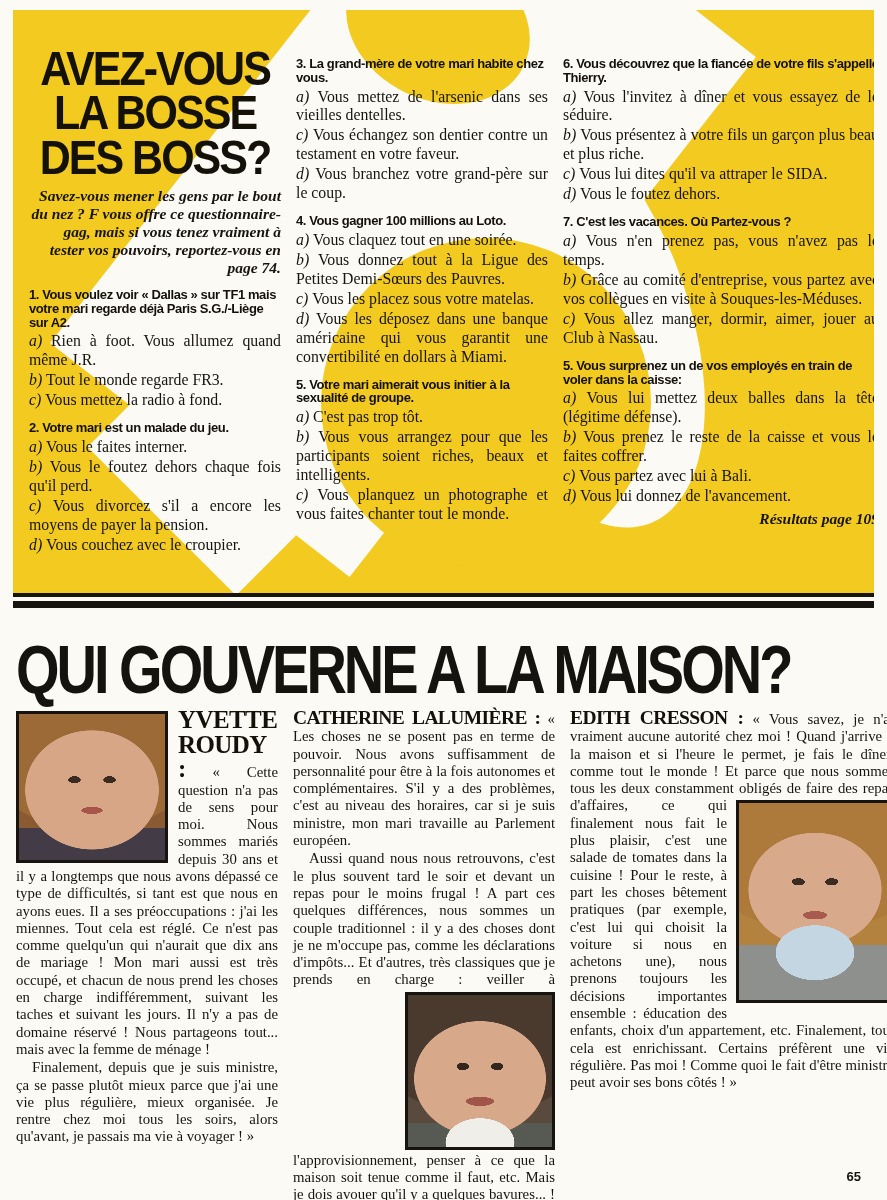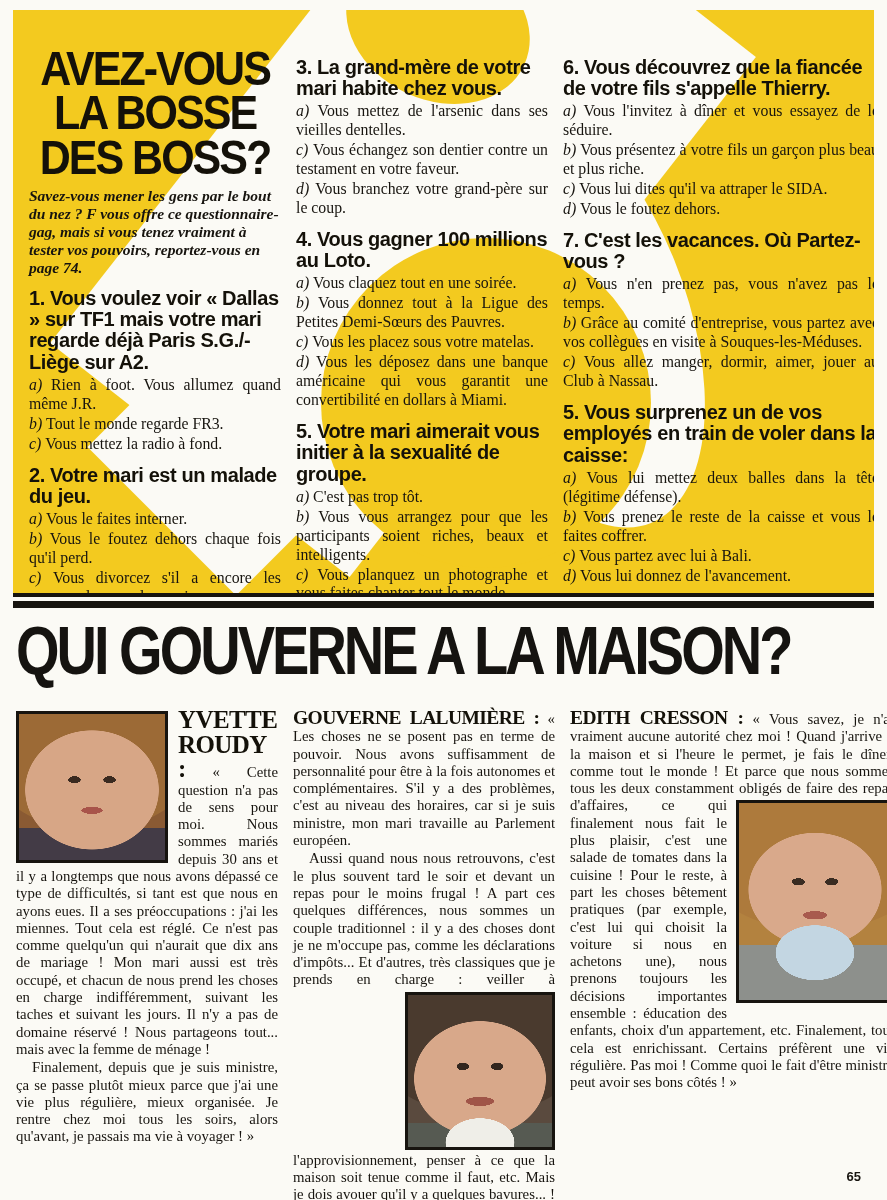--- a/index.html
+++ b/index.html
@@ -31,35 +31,35 @@
   .qcol{flex:0 0 252px;width:252px;}
   .qcol.wide{flex:0 0 316px;width:316px;}
   .quiz-title{
     margin:0 0 16px 0;text-align:center;
     font-family:"Liberation Sans",sans-serif;font-weight:700;
     font-size:43px;line-height:.94;letter-spacing:-2px;
     transform:scale(1,1.1);transform-origin:center top;color:#141109;
   }
   .quiz-intro{
     margin:20px 0 0 0;font-style:italic;font-weight:700;
-    font-size:15.5px;line-height:1.16;text-align:left;
+    font-size:15.5px;line-height:1.16;text-align:right;
   }
   .question{margin-top:11px;}
   .q-title{
     margin:0 0 3px 0;font-family:"Liberation Sans",sans-serif;
-    font-weight:700;font-size:20px;line-height:1.06;letter-spacing:-0.4px;color:#141109;
+    font-weight:700;font-size:13px;line-height:1.06;letter-spacing:-0.4px;color:#141109;
   }
   .option{margin:1px 0;font-size:15.8px;line-height:1.2;text-align:justify;}
   .opt-letter{font-style:italic;}
   .results-note{
     margin:4px 0 0 0;text-align:right;font-style:italic;font-weight:700;font-size:15.5px;
   }
   .black-bar{position:absolute;left:13px;top:601px;width:861px;height:7px;background:var(--ink);}
   
-  .headline-wrap{position:absolute;left:16px;top:618px;width:858px;height:84px;display:flex;align-items:flex-start;overflow:visible;}
+  .headline-wrap{position:absolute;left:16px;top:618px;width:858px;height:84px;display:flex;align-items:flex-end;overflow:visible;}
   .headline{
     font-family:"Liberation Sans",sans-serif;font-weight:700;font-size:56px;
     letter-spacing:-3px;white-space:nowrap;color:#151310;
     transform:scale(1.0,1.22);transform-origin:left center;display:inline-block;
   }
   .article-cols{
     position:absolute;left:16px;top:708px;width:858px;bottom:28px;
     display:flex;gap:15px;
   }
   .acol{flex:0 0 262px;width:262px;}
@@ -206,21 +206,21 @@
       <span class="portrait p-yvette"></span>
       <p class="itext">
         <span class="iname iname-big"><span>YVETTE</span><br><span>ROUDY :</span></span>
         <span>« Cette question n'a pas de sens pour moi. Nous sommes mariés depuis 30 ans et il y a longtemps que nous avons dépassé ce type de difficultés, si tant est que nous en ayons eues. Il a ses préoccupations : j'ai les miennes. Tout cela est réglé. Ce n'est pas comme quelqu'un qui n'aurait que dix ans de mariage ! Mon mari aussi est très occupé, et chacun de nous prend les choses en charge indifféremment, suivant les taches et suivant les jours. Il n'y a pas de domaine réservé ! Nous partageons tout... mais avec la femme de ménage !</span>
       </p>
       <p class="itext indent">Finalement, depuis que je suis ministre, ça se passe plutôt mieux parce que j'ai une vie plus régulière, mieux organisée. Je rentre chez moi tous les soirs, alors qu'avant, je passais ma vie à voyager ! »</p>
     </div>
 
     <div class="acol">
       <p class="itext">
-        <span class="iname">GOUVERNE LALUMIÈRE :</span>
+        <span class="iname">CATHERINE LALUMIÈRE :</span>
         <span>« Les choses ne se posent pas en terme de pouvoir. Nous avons suffisamment de personnalité pour être à la fois autonomes et complémentaires. S'il y a des problèmes, c'est au niveau des horaires, car si je suis ministre, mon mari travaille au Parlement européen.</span>
       </p>
       <p class="itext indent">
         <span>Aussi quand nous nous retrouvons, c'est le plus souvent tard le soir et devant un repas pour le moins frugal ! A part ces quelques différences, nous sommes un couple traditionnel : il y a des choses dont je ne m'occupe pas, comme les déclarations d'impôts... Et d'autres, très classiques que je prends en charge : veiller</span>
         <span class="portrait p-catherine"></span>
         <span>à l'approvisionnement, penser à ce que la maison soit tenue comme il faut, etc. Mais je dois avouer qu'il y a quelques bavures... ! »</span>
       </p>
     </div>
 
     <div class="acol wide">

